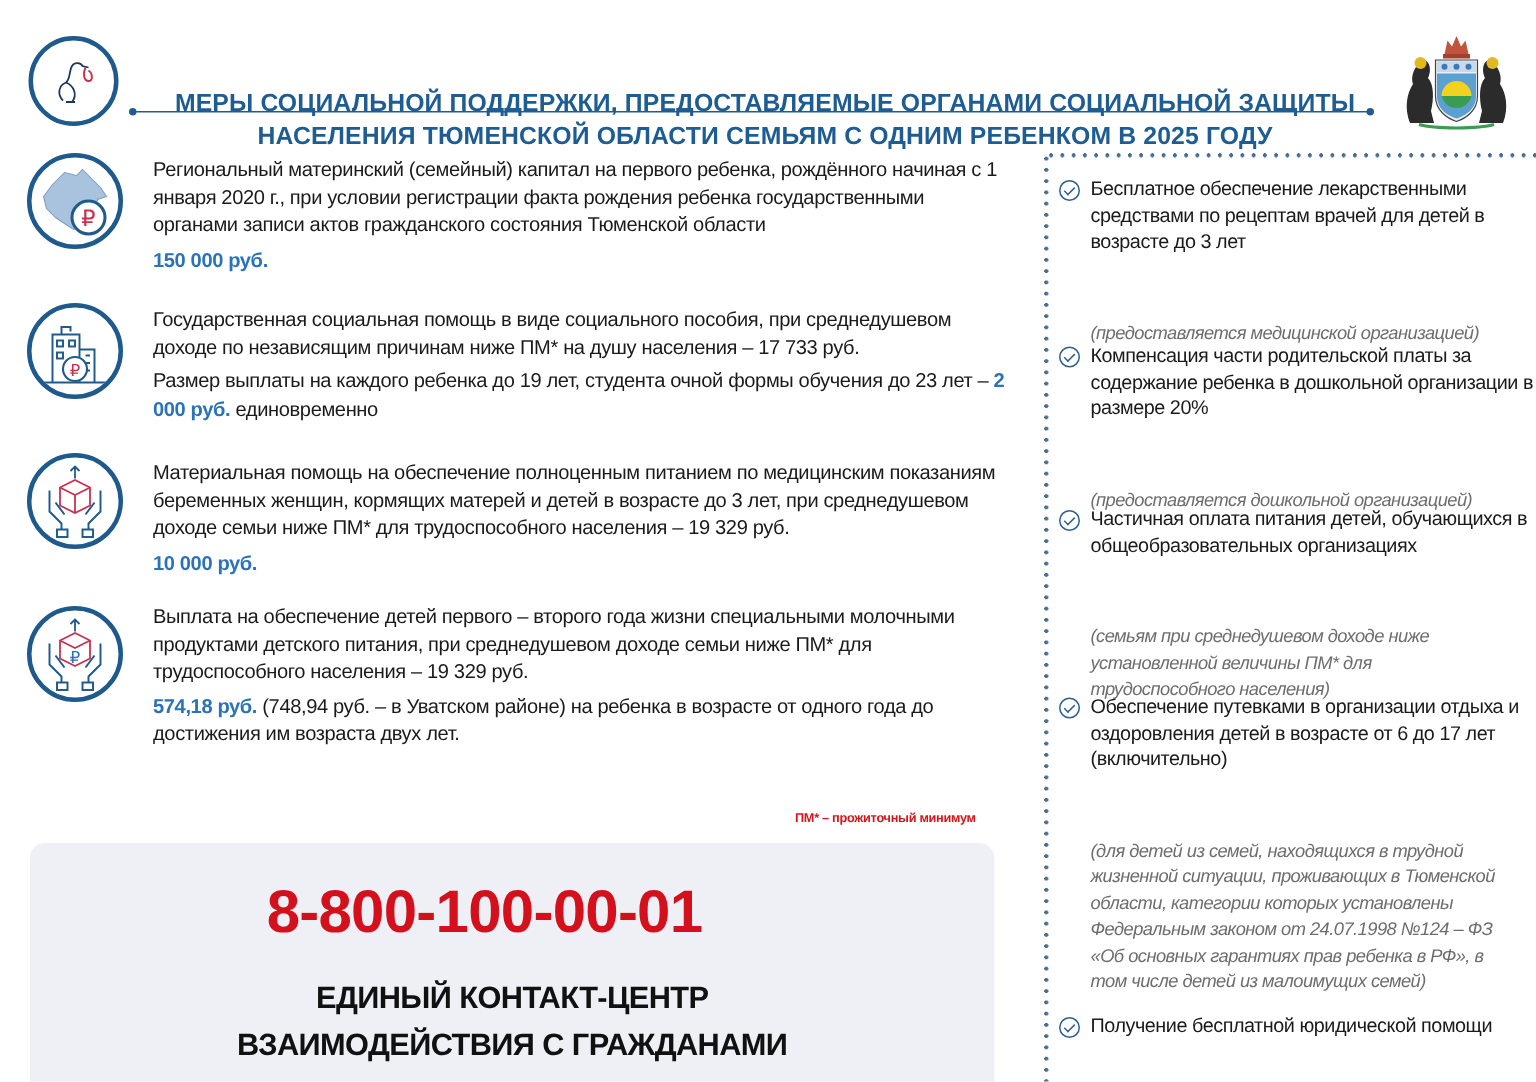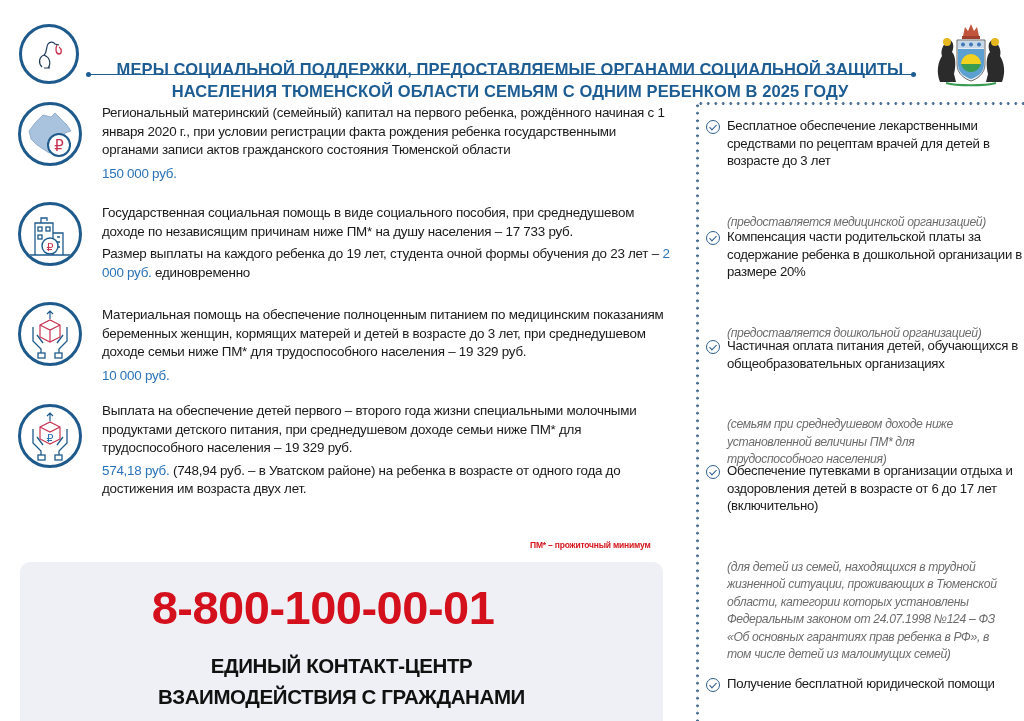--- a/index.html
+++ b/index.html
@@ -33,34 +33,34 @@
     position: absolute; left: 18px; width: 64px; height: 64px; border: 3px solid #1e5a8c;
     border-radius: 50%; background: #fff; overflow: hidden;
   }
   .benefit-icon svg { position: absolute; left: 0; top: 0; }
   .benefit-text {
     position: absolute; left: 102px; width: 570px; font-size: 13.4px; line-height: 18.5px; color: #1a1a1a;
     letter-spacing: -0.25px;
   }
   .benefit-text p { margin: 0; }
   .benefit-text p + p { margin-top: 4px; }
-  .amount { color: #2a73b8; font-weight: normal; font-size: 13.4px; }
+  .amount { color: #2a73b8; font-weight: bold; font-size: 13.4px; }
   .amount-line { margin-top: 5px !important; }
   .pm-note {
     position: absolute; left: 530px; top: 540px; font-size: 8.5px; color: #d4161c; font-weight: bold; letter-spacing: -0.2px;
   }
 
   
   .contact-box {
     position: absolute; left: 20px; top: 562px; width: 643px; height: 170px;
     background: #eef0f5; border-radius: 10px;
   }
   .phone {
     position: absolute; left: 0; width: 606px; top: 20px; text-align: center;
-    font-family: "Liberation Sans", sans-serif; font-weight: bold; font-size: 47px; color: #d4101c;
+    font-family: "Liberation Sans", sans-serif; font-weight: bold; font-size: 40px; color: #d4101c;
     letter-spacing: -0.5px; line-height: 52px;
   }
   .contact-label {
     position: absolute; left: 0; width: 643px; text-align: center; font-weight: bold;
     font-size: 20.5px; color: #111; line-height: 32px; letter-spacing: -0.4px;
   }
 
   
   .dots-top {
     position: absolute; left: 697px; top: 102px; width: 327px; height: 3px;

